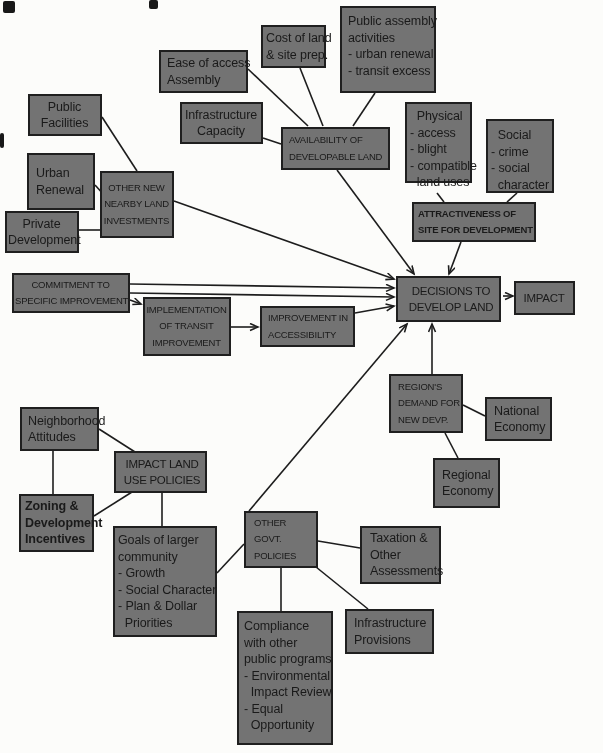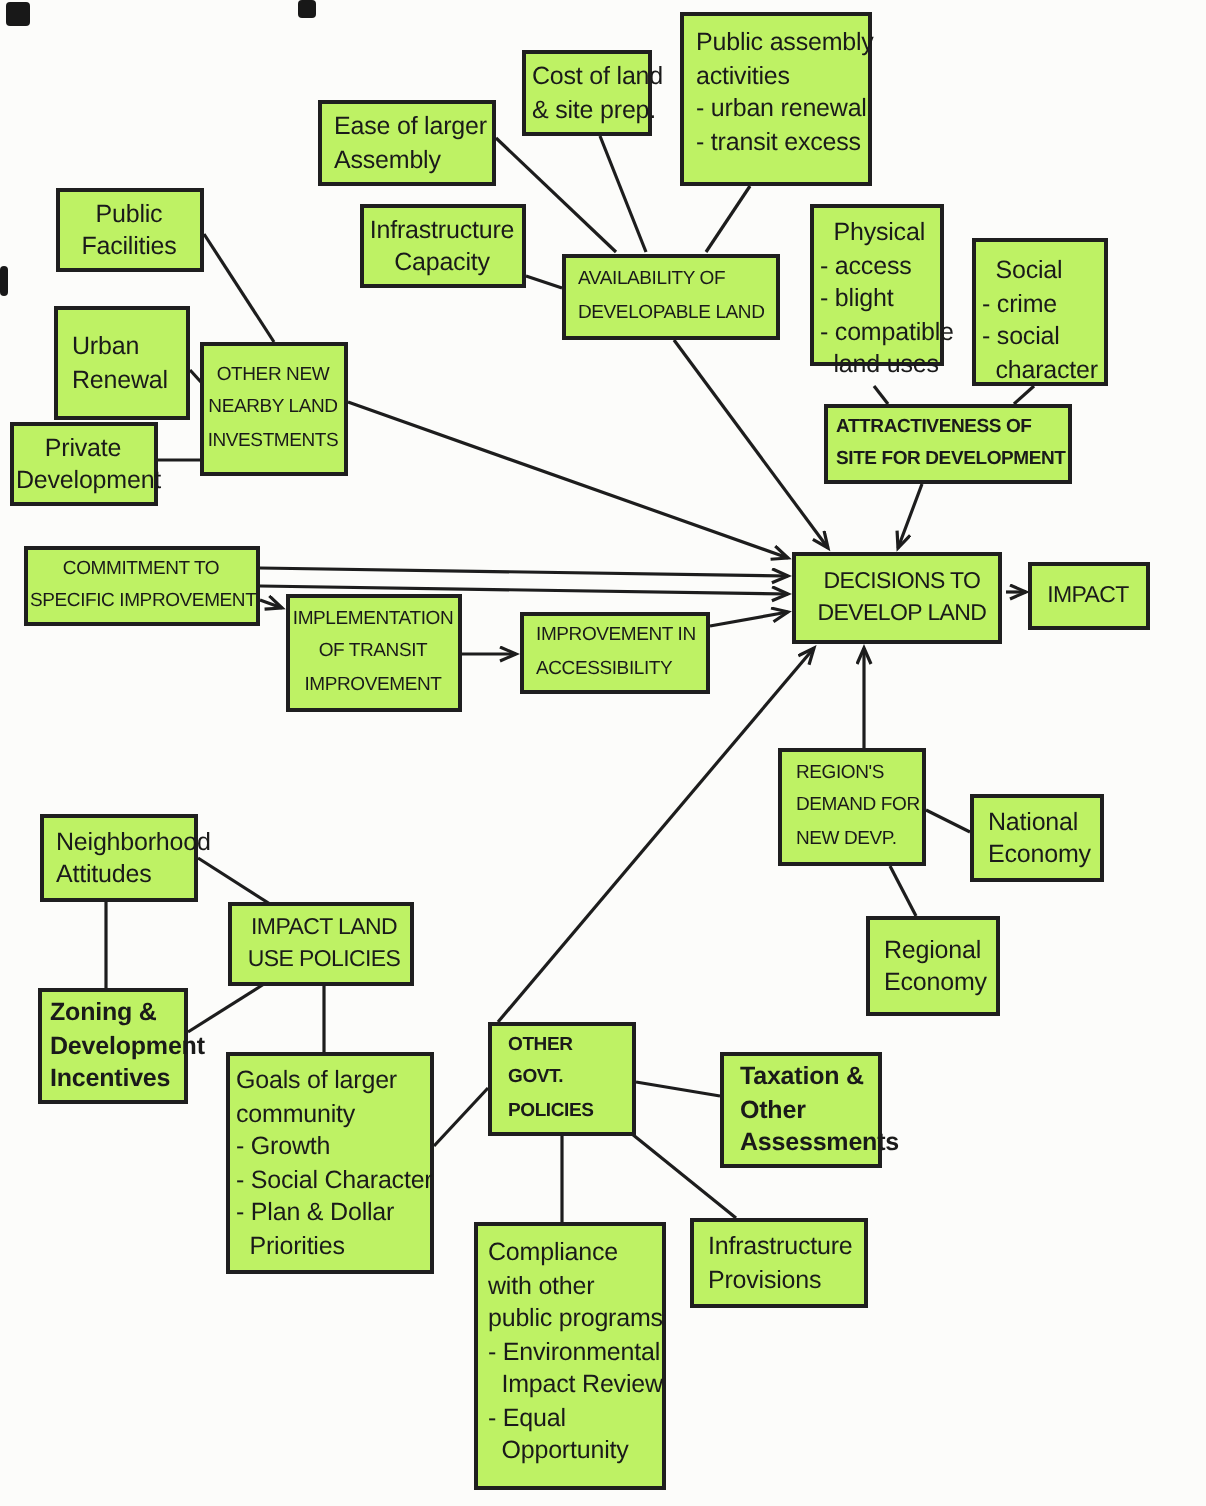--- a/index.html
+++ b/index.html
@@ -3,31 +3,31 @@
 <meta charset="utf-8">
 <style>
   html,body{margin:0;padding:0;background:#e9e9e7;}
   .stage{
     position:relative;width:603px;height:753px;background:#fcfcfa;
     font-family:"Liberation Sans", sans-serif;color:#1a1a1a;overflow:hidden;
   }
   .edges{position:absolute;left:0;top:0;width:603px;height:753px;}
   .edges line{stroke:#1d1d1d;stroke-width:1.6;}
   .node{
-    position:absolute;box-sizing:border-box;border:2px solid #1f1f1f;background:#bef264;
+    position:absolute;box-sizing:border-box;border:2px solid #1f1f1f;background:#737373;
     display:flex;flex-direction:column;justify-content:center;
     white-space:pre;line-height:16.5px;padding-left:6px;padding-right:2px;
   }
   .mix{font-size:12.5px;letter-spacing:-0.1px;}
   .sc{font-size:9.5px;letter-spacing:-0.2px;line-height:16.5px;}
   .bc{font-size:11.5px;letter-spacing:-0.3px;text-align:center;}
   .c{text-align:center;padding-left:1px;}
   .top{justify-content:flex-start;}
   .pl3{padding-left:3px;} .pl4{padding-left:4px;font-weight:bold;} .pl5{padding-left:5px;}
-  .pl7{padding-left:7px;} .pl8{padding-left:8px;font-weight:bold;}
+  .pl7{padding-left:7px;} .pl8{padding-left:8px;}
   .artifact{position:absolute;background:#181818;border-radius:2px;}
 </style>
 </head>
 <body>
 
 <div class="stage">
 
   <svg class="edges" viewBox="0 0 603 753">
     <defs>
       <marker id="arrowhead" markerUnits="userSpaceOnUse" markerWidth="12" markerHeight="10" refX="9" refY="4" orient="auto">
@@ -59,21 +59,21 @@
       <line x1="53" y1="451" x2="53" y2="494"></line>
       <line x1="94" y1="516" x2="132" y2="492"></line>
       <line x1="162" y1="493" x2="162" y2="526"></line>
       <line x1="217" y1="573" x2="244" y2="544"></line>
       <line x1="249" y1="511" x2="407" y2="324" marker-end="url(#arrowhead)"></line>
       <line x1="318" y1="541" x2="360" y2="548"></line>
       <line x1="316" y1="567" x2="368" y2="609"></line>
       <line x1="281" y1="568" x2="281" y2="611"></line>
     </svg>
 
-  <div class="node mix" style="left:159px;top:50px;width:89px;height:43px">Ease of larger
+  <div class="node mix" style="left:159px;top:50px;width:89px;height:43px">Ease of access
 Assembly</div>
   <div class="node mix pl3" style="left:261px;top:25px;width:65px;height:43px">Cost of land
 &amp; site prep.</div>
   <div class="node mix top" style="left:340px;top:6px;width:96px;height:87px;padding-top:5px">Public assembly
 activities
 - urban renewal
 - transit excess</div>
   <div class="node mix c" style="left:28px;top:94px;width:74px;height:42px">Public
 Facilities</div>
   <div class="node mix pl7" style="left:27px;top:153px;width:68px;height:57px">Urban

